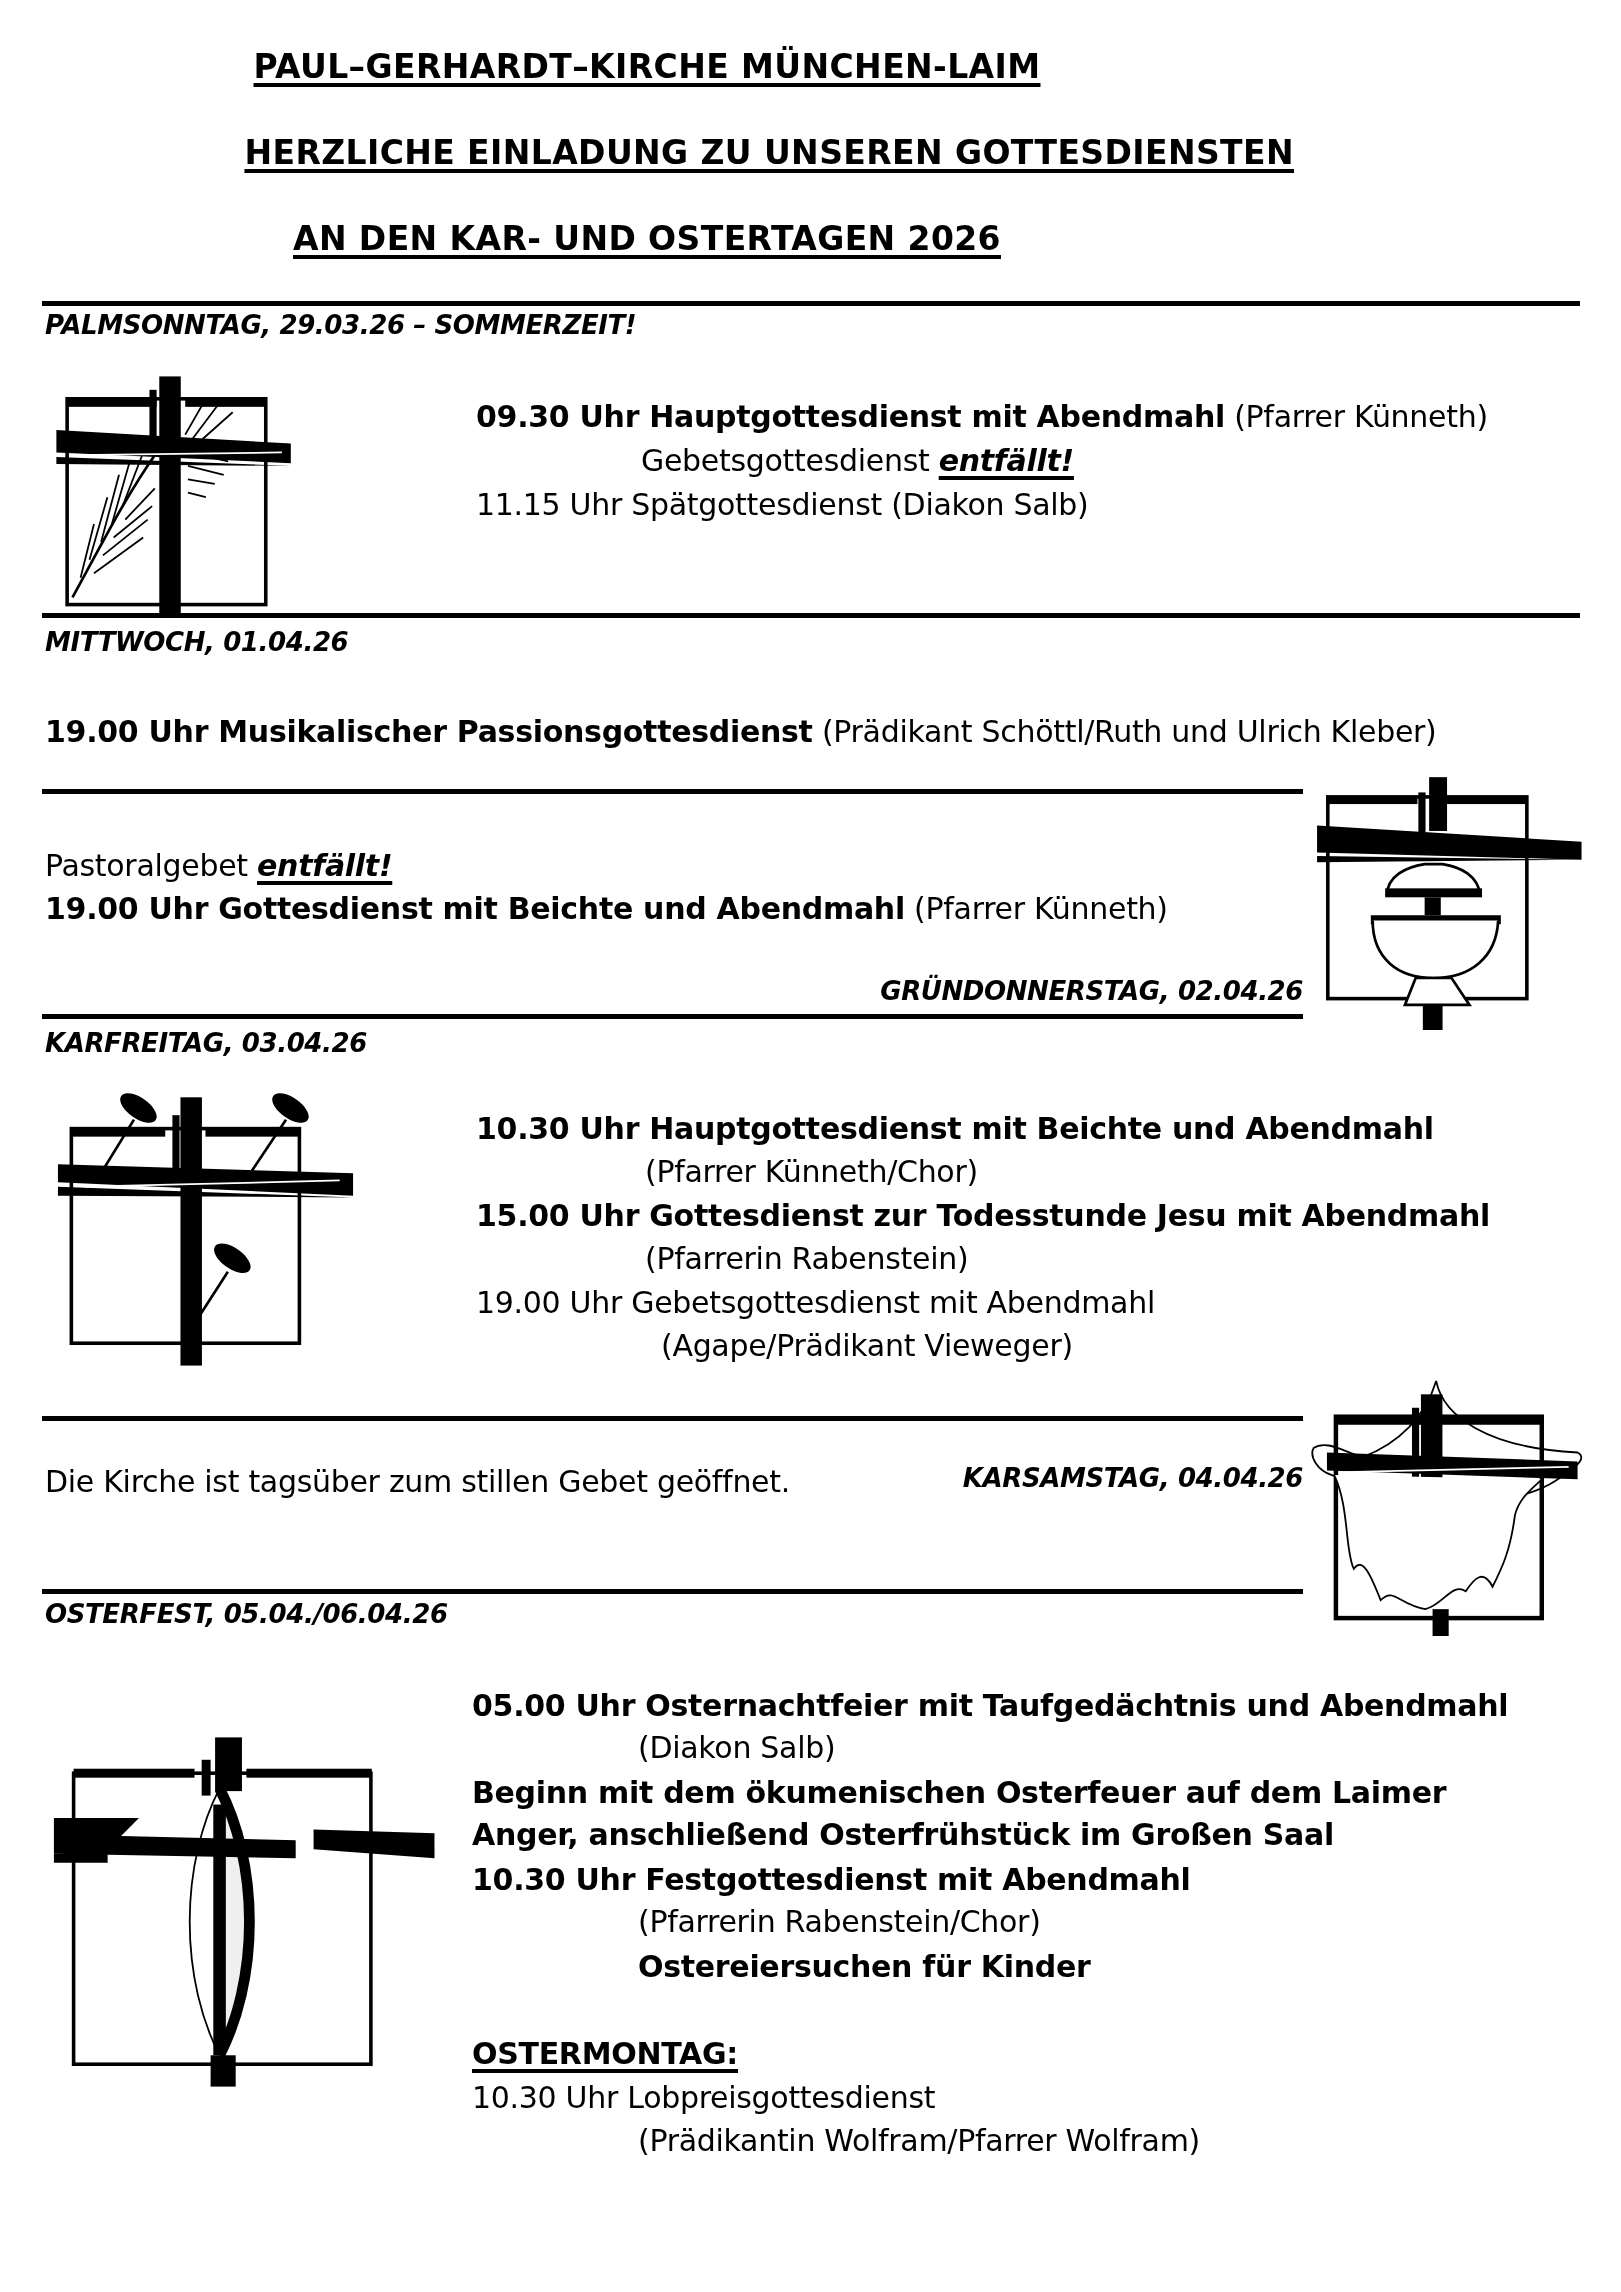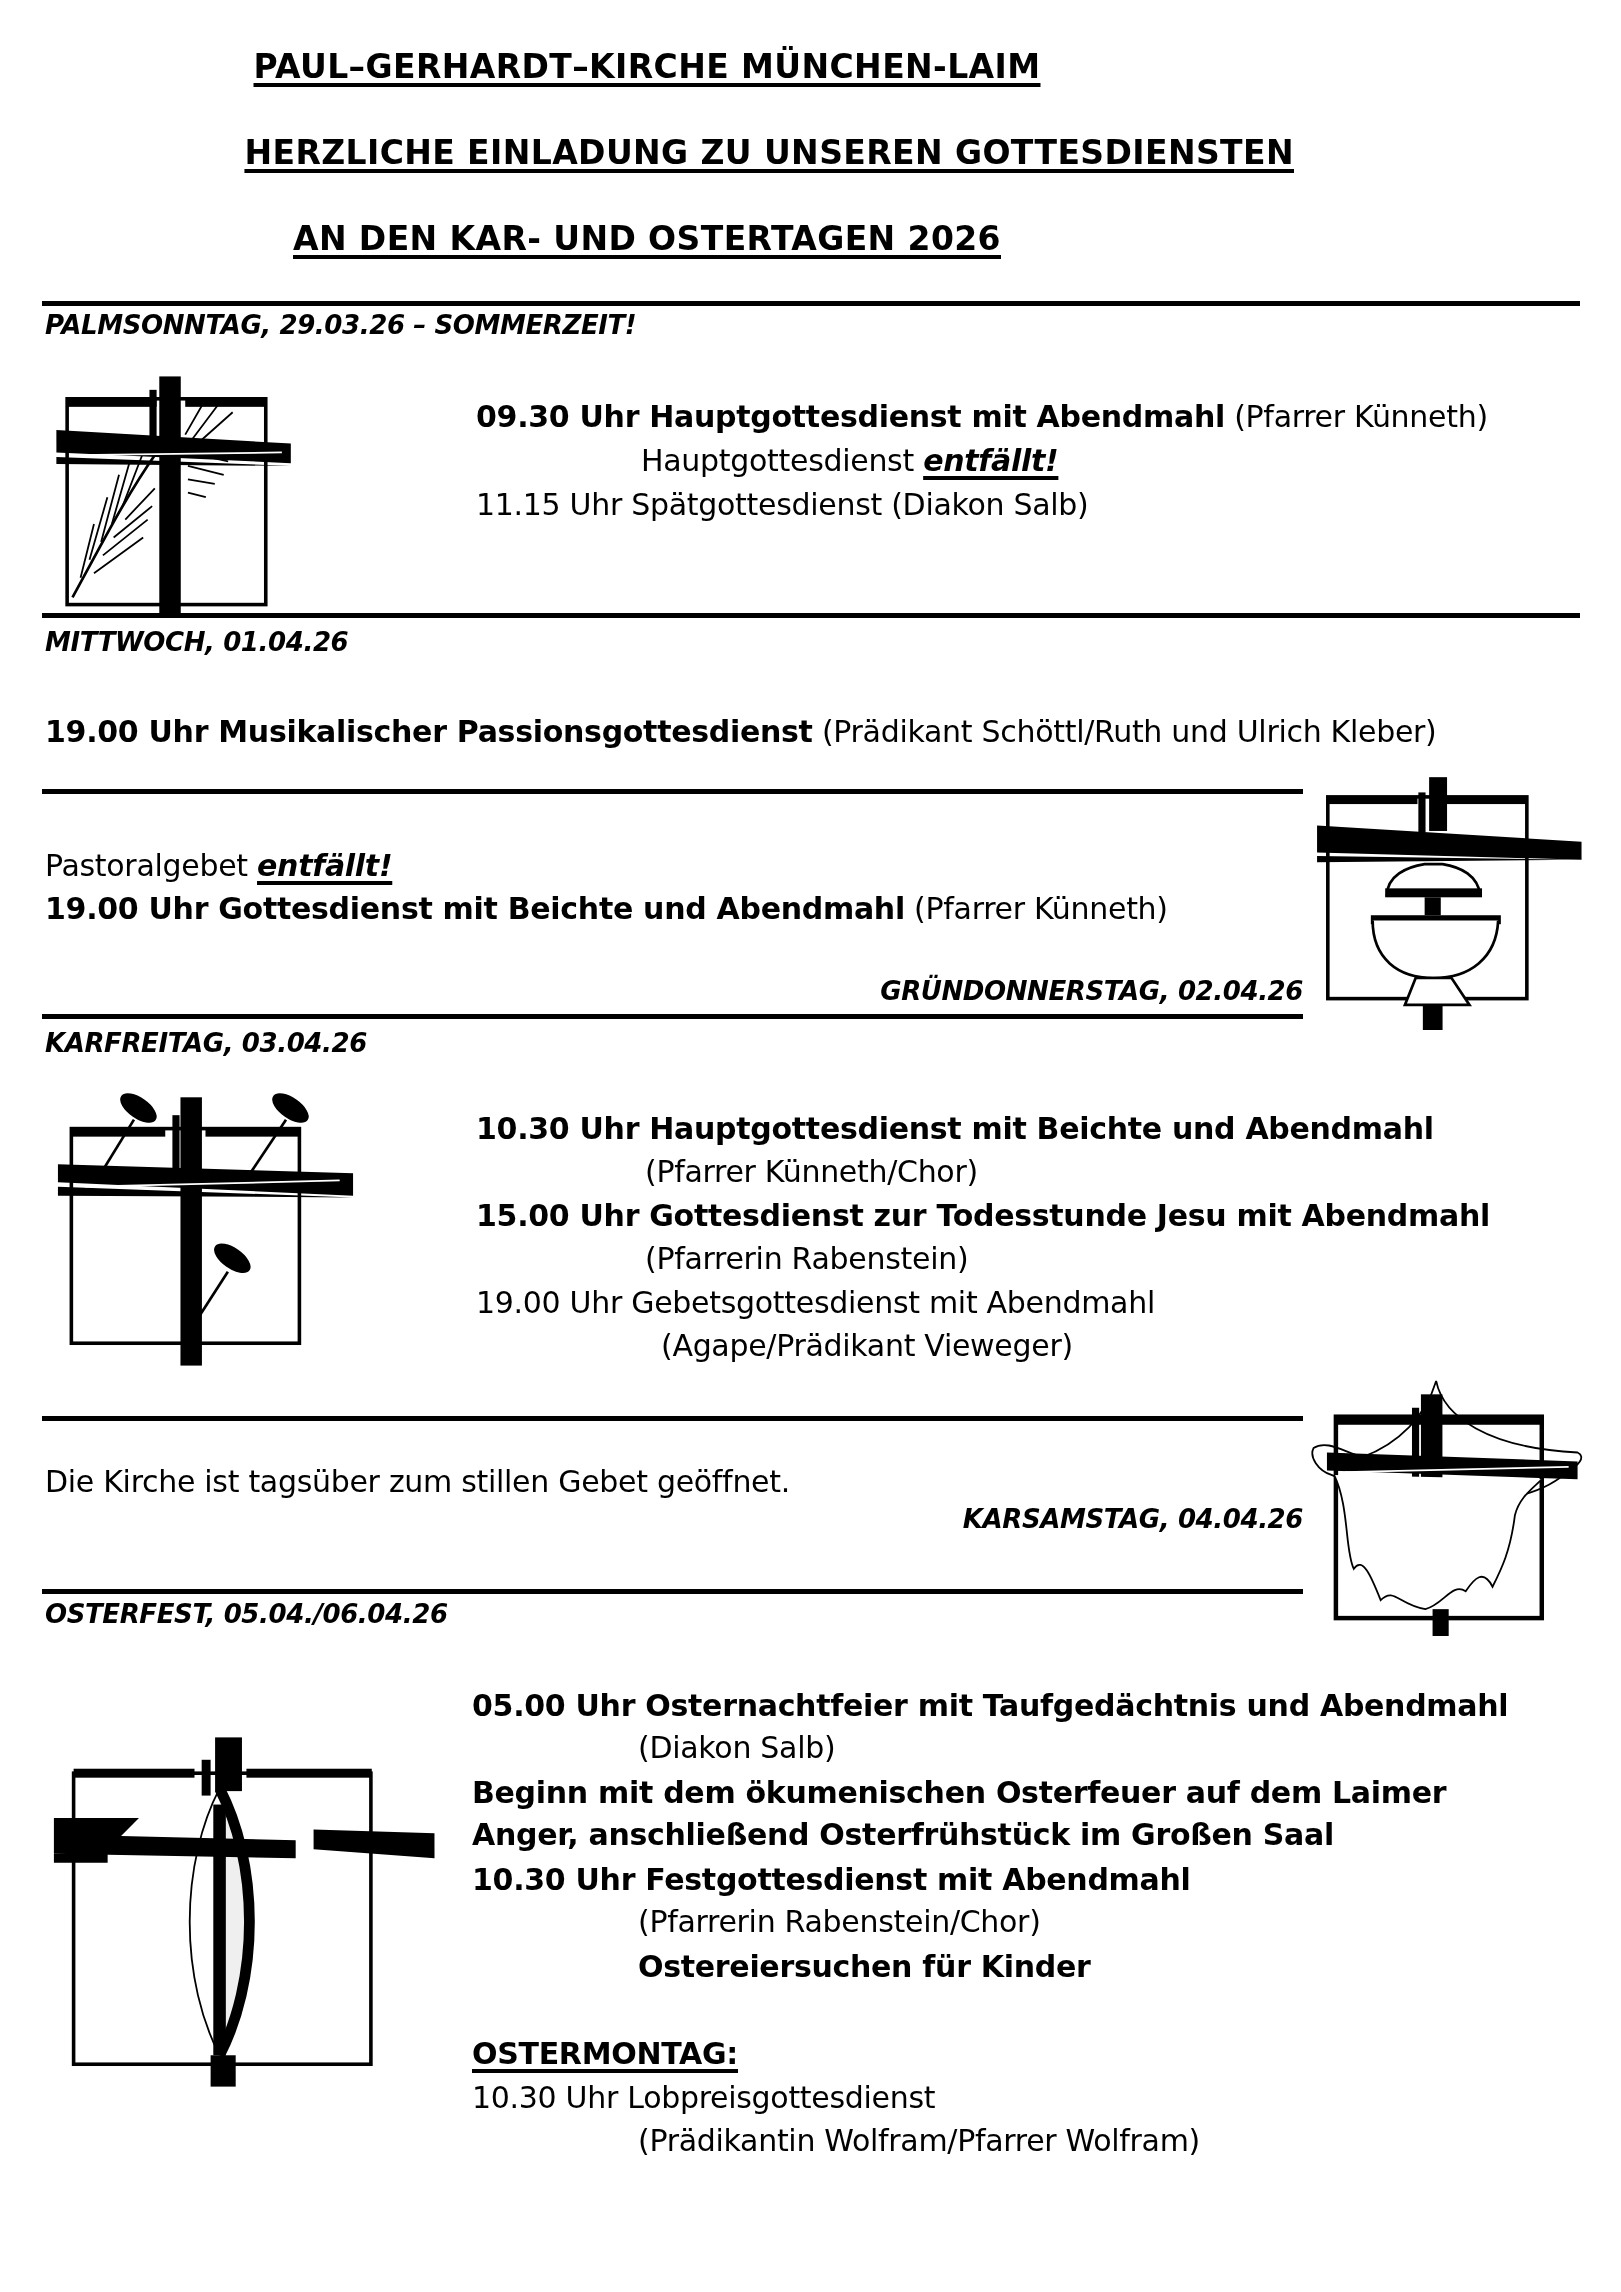--- a/index.html
+++ b/index.html
@@ -44,21 +44,21 @@
     <polygon points="18,75 280,90 280,112 18,100" fill="#000"></polygon>
     <polygon points="18,105 280,115 18,113" fill="#000"></polygon>
     <line x1="40" y1="103" x2="270" y2="100" stroke="#fff" stroke-width="2"></line>
   </svg>
 </div>
 
 <div class="abs t" style="left:476px; top:399px;">
   <span class="b">09.30 Uhr Hauptgottesdienst mit Abendmahl</span><span> (Pfarrer Künneth)</span>
 </div>
 <div class="abs t" style="left:641px; top:443px;">
-  <span>Hauptgottesdienst </span><span class="bi u">entfällt!</span>
+  <span>Gebetsgottesdienst </span><span class="bi u">entfällt!</span>
 </div>
 <div class="abs t" style="left:476px; top:487px;">11.15 Uhr Spätgottesdienst (Diakon Salb)</div>
 
 <div class="rule" style="left:42px; width:1538px; top:613px;"></div>
 
 <div class="abs hdr" style="left:45px; top:627px;">MITTWOCH, 01.04.26</div>
 <div class="abs t" style="left:45px; top:714px;">
   <span class="b">19.00 Uhr Musikalischer Passionsgottesdienst</span><span> (Prädikant Schöttl/Ruth und Ulrich Kleber)</span>
 </div>
 
@@ -136,21 +136,21 @@
     <rect x="115" y="50" width="8" height="95" fill="#000"></rect>
     <polygon points="20,100 300,110 300,130 20,120" fill="#000"></polygon>
     <line x1="40" y1="122" x2="290" y2="116" stroke="#fff" stroke-width="2"></line>
     <path d="M5 95 C20 85 40 100 60 105 C100 90 130 60 142 20 C150 60 200 95 300 100 C310 105 300 115 290 120 C260 150 200 160 130 155 C90 150 60 140 25 125 C10 120 0 105 5 95 Z" fill="none" stroke="#000" stroke-width="2"></path>
     <path d="M28 125 C45 160 40 210 50 230 C60 215 70 240 80 265 C95 250 100 270 130 275 C150 270 160 245 175 255 C185 240 195 230 205 250 C215 230 225 210 230 170 C235 150 250 140 260 130" fill="#fff" stroke="#000" stroke-width="2"></path>
     <rect x="138" y="275" width="18" height="30" fill="#000"></rect>
   </svg>
 </div>
 
 <div class="abs t" style="left:45px; top:1464px;text-align:center;">Die Kirche ist tagsüber zum stillen Gebet geöffnet.</div>
-<div class="abs hdr" style="right:318px; top:1504px; text-align:right;">KARSAMSTAG, 04.04.26</div>
+<div class="abs hdr" style="right:318px; top:1463px; text-align:right;">KARSAMSTAG, 04.04.26</div>
 
 <div class="rule" style="left:42px; width:1261px; top:1589px;"></div>
 
 <div class="abs hdr" style="left:45px; top:1599px;">OSTERFEST, 05.04./06.04.26</div>
 
 <div class="icon" style="left:27px; top:1715px; width:412px; height:394px;">
   <svg viewBox="0 0 460 440">
     <rect x="52" y="65" width="332" height="325" fill="none" stroke="#000" stroke-width="4"></rect>
     <rect x="52" y="60" width="135" height="10" fill="#000"></rect>
     <rect x="245" y="60" width="140" height="10" fill="#000"></rect>

